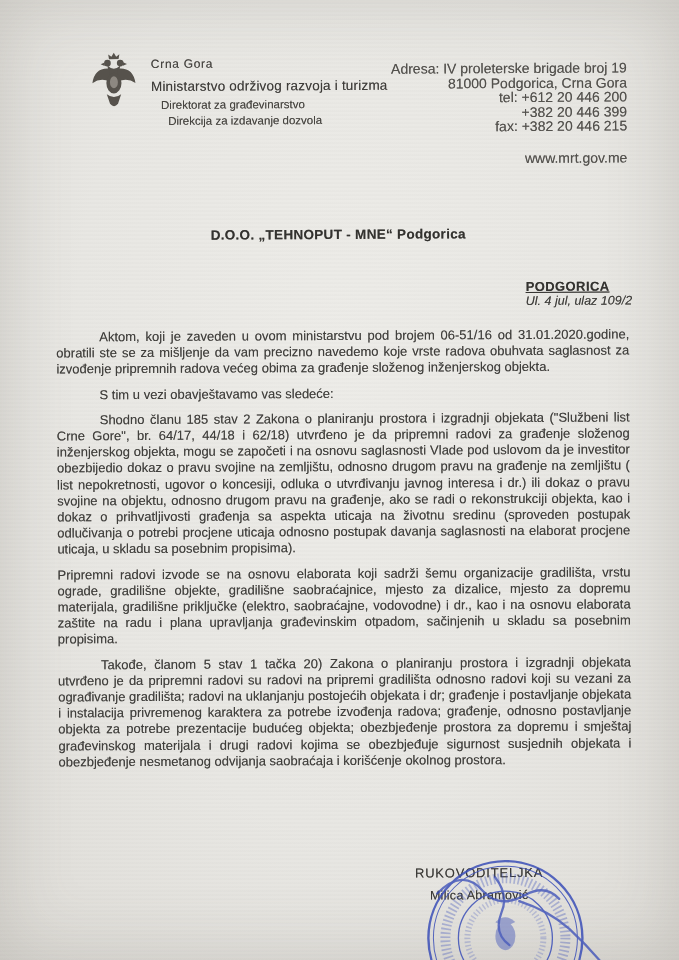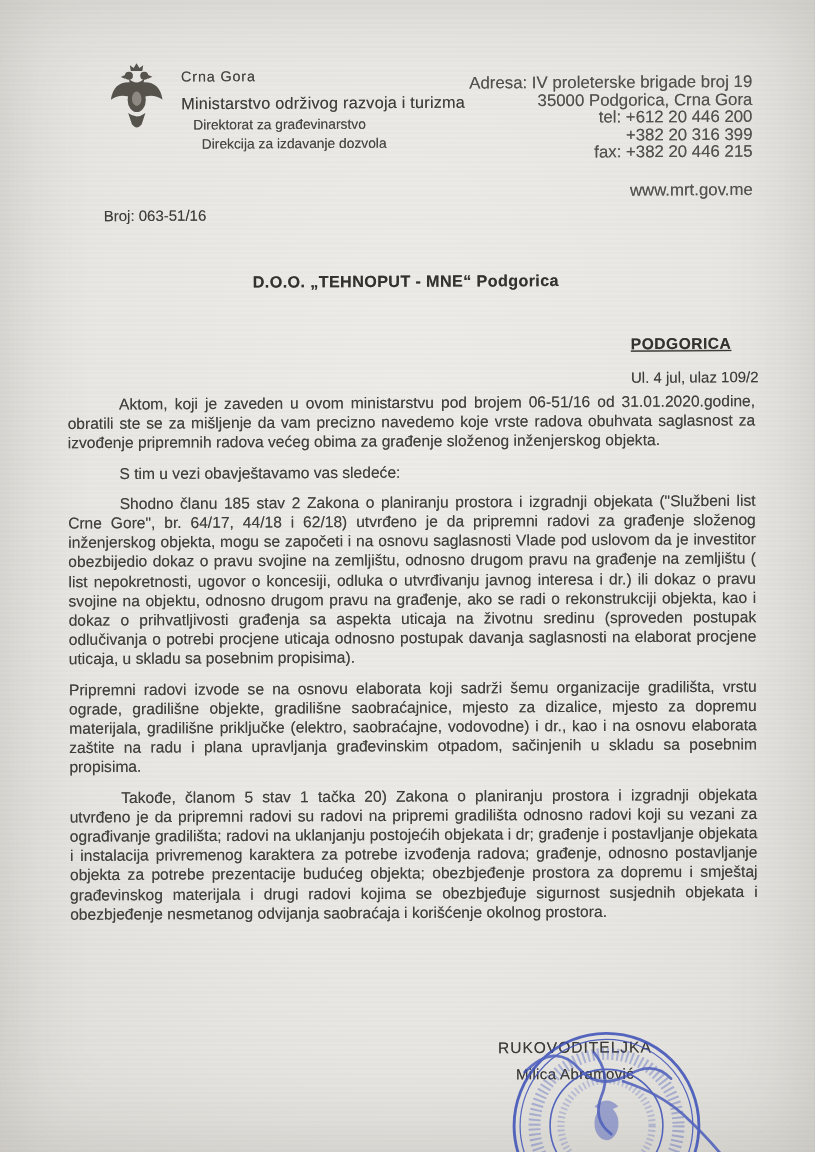--- a/index.html
+++ b/index.html
@@ -33,21 +33,21 @@
   .contact .web { margin-top:17px; }
 
   
   .ref { position:absolute; left:88px; top:171px; font-size:12.5px; line-height:16.5px; color:#3f3e3b; }
 
   
   .recipient { position:absolute; left:0; right:0; top:227px; text-align:center;
                font-size:13.5px; font-weight:bold; letter-spacing:.3px; color:#33322f; }
   .addr { position:absolute; right:46px; top:280px; text-align:left; }
   .addr .city { font-size:13px; font-weight:bold; text-decoration:underline; letter-spacing:.4px; color:#343330; }
-  .addr .street { font-size:12.5px; margin-top:14px; color:#3f3e3b; }
+  .addr .street { font-size:12.5px; margin-top:0; color:#3f3e3b;font-style:italic; }
 
   
   .content { position:absolute; left:57px; right:49px; top:328px;
              font-size:13px; line-height:16.2px; text-align:justify; color:#403f3c; }
   .content p { margin-bottom:9px; }
   .content p.ind { text-indent:43px; }
 
   
   .sig { position:absolute; left:372px; top:866px; width:210px; text-align:center; color:#3b3a37; }
   .sig .role { font-size:13px; letter-spacing:.8px; }
@@ -85,29 +85,28 @@
 
     <div class="org">
       <div class="country">Crna Gora</div>
       <div class="ministry">Ministarstvo održivog razvoja i turizma</div>
       <div class="dir1">Direktorat za građevinarstvo</div>
       <div class="dir2">Direkcija za izdavanje dozvola</div>
     </div>
 
     <div class="contact">
       <div>Adresa: IV proleterske brigade broj 19</div>
-      <div>35000 Podgorica, Crna Gora</div>
+      <div>81000 Podgorica, Crna Gora</div>
       <div>tel: +612 20 446 200</div>
-      <div>+382 20 316 399</div>
+      <div>+382 20 446 399</div>
       <div>fax: +382 20 446 215</div>
       <div class="web">www.mrt.gov.me</div>
     </div>
 
     <div class="ref">
-      <div>Broj: 063-51/16</div>
     </div>
 
     <div class="recipient">D.O.O.  „TEHNOPUT - MNE“ Podgorica</div>
     <div class="addr">
       <div class="city">PODGORICA</div>
       <div class="street">Ul. 4 jul, ulaz 109/2</div>
     </div>
 
     <main class="content">
       <p class="ind">Aktom, koji je zaveden u ovom ministarstvu pod brojem 06-51/16 od 31.01.2020.godine, obratili ste se za mišljenje da vam precizno navedemo koje vrste radova obuhvata saglasnost za izvođenje pripremnih radova većeg obima za građenje složenog inženjerskog objekta.</p>

